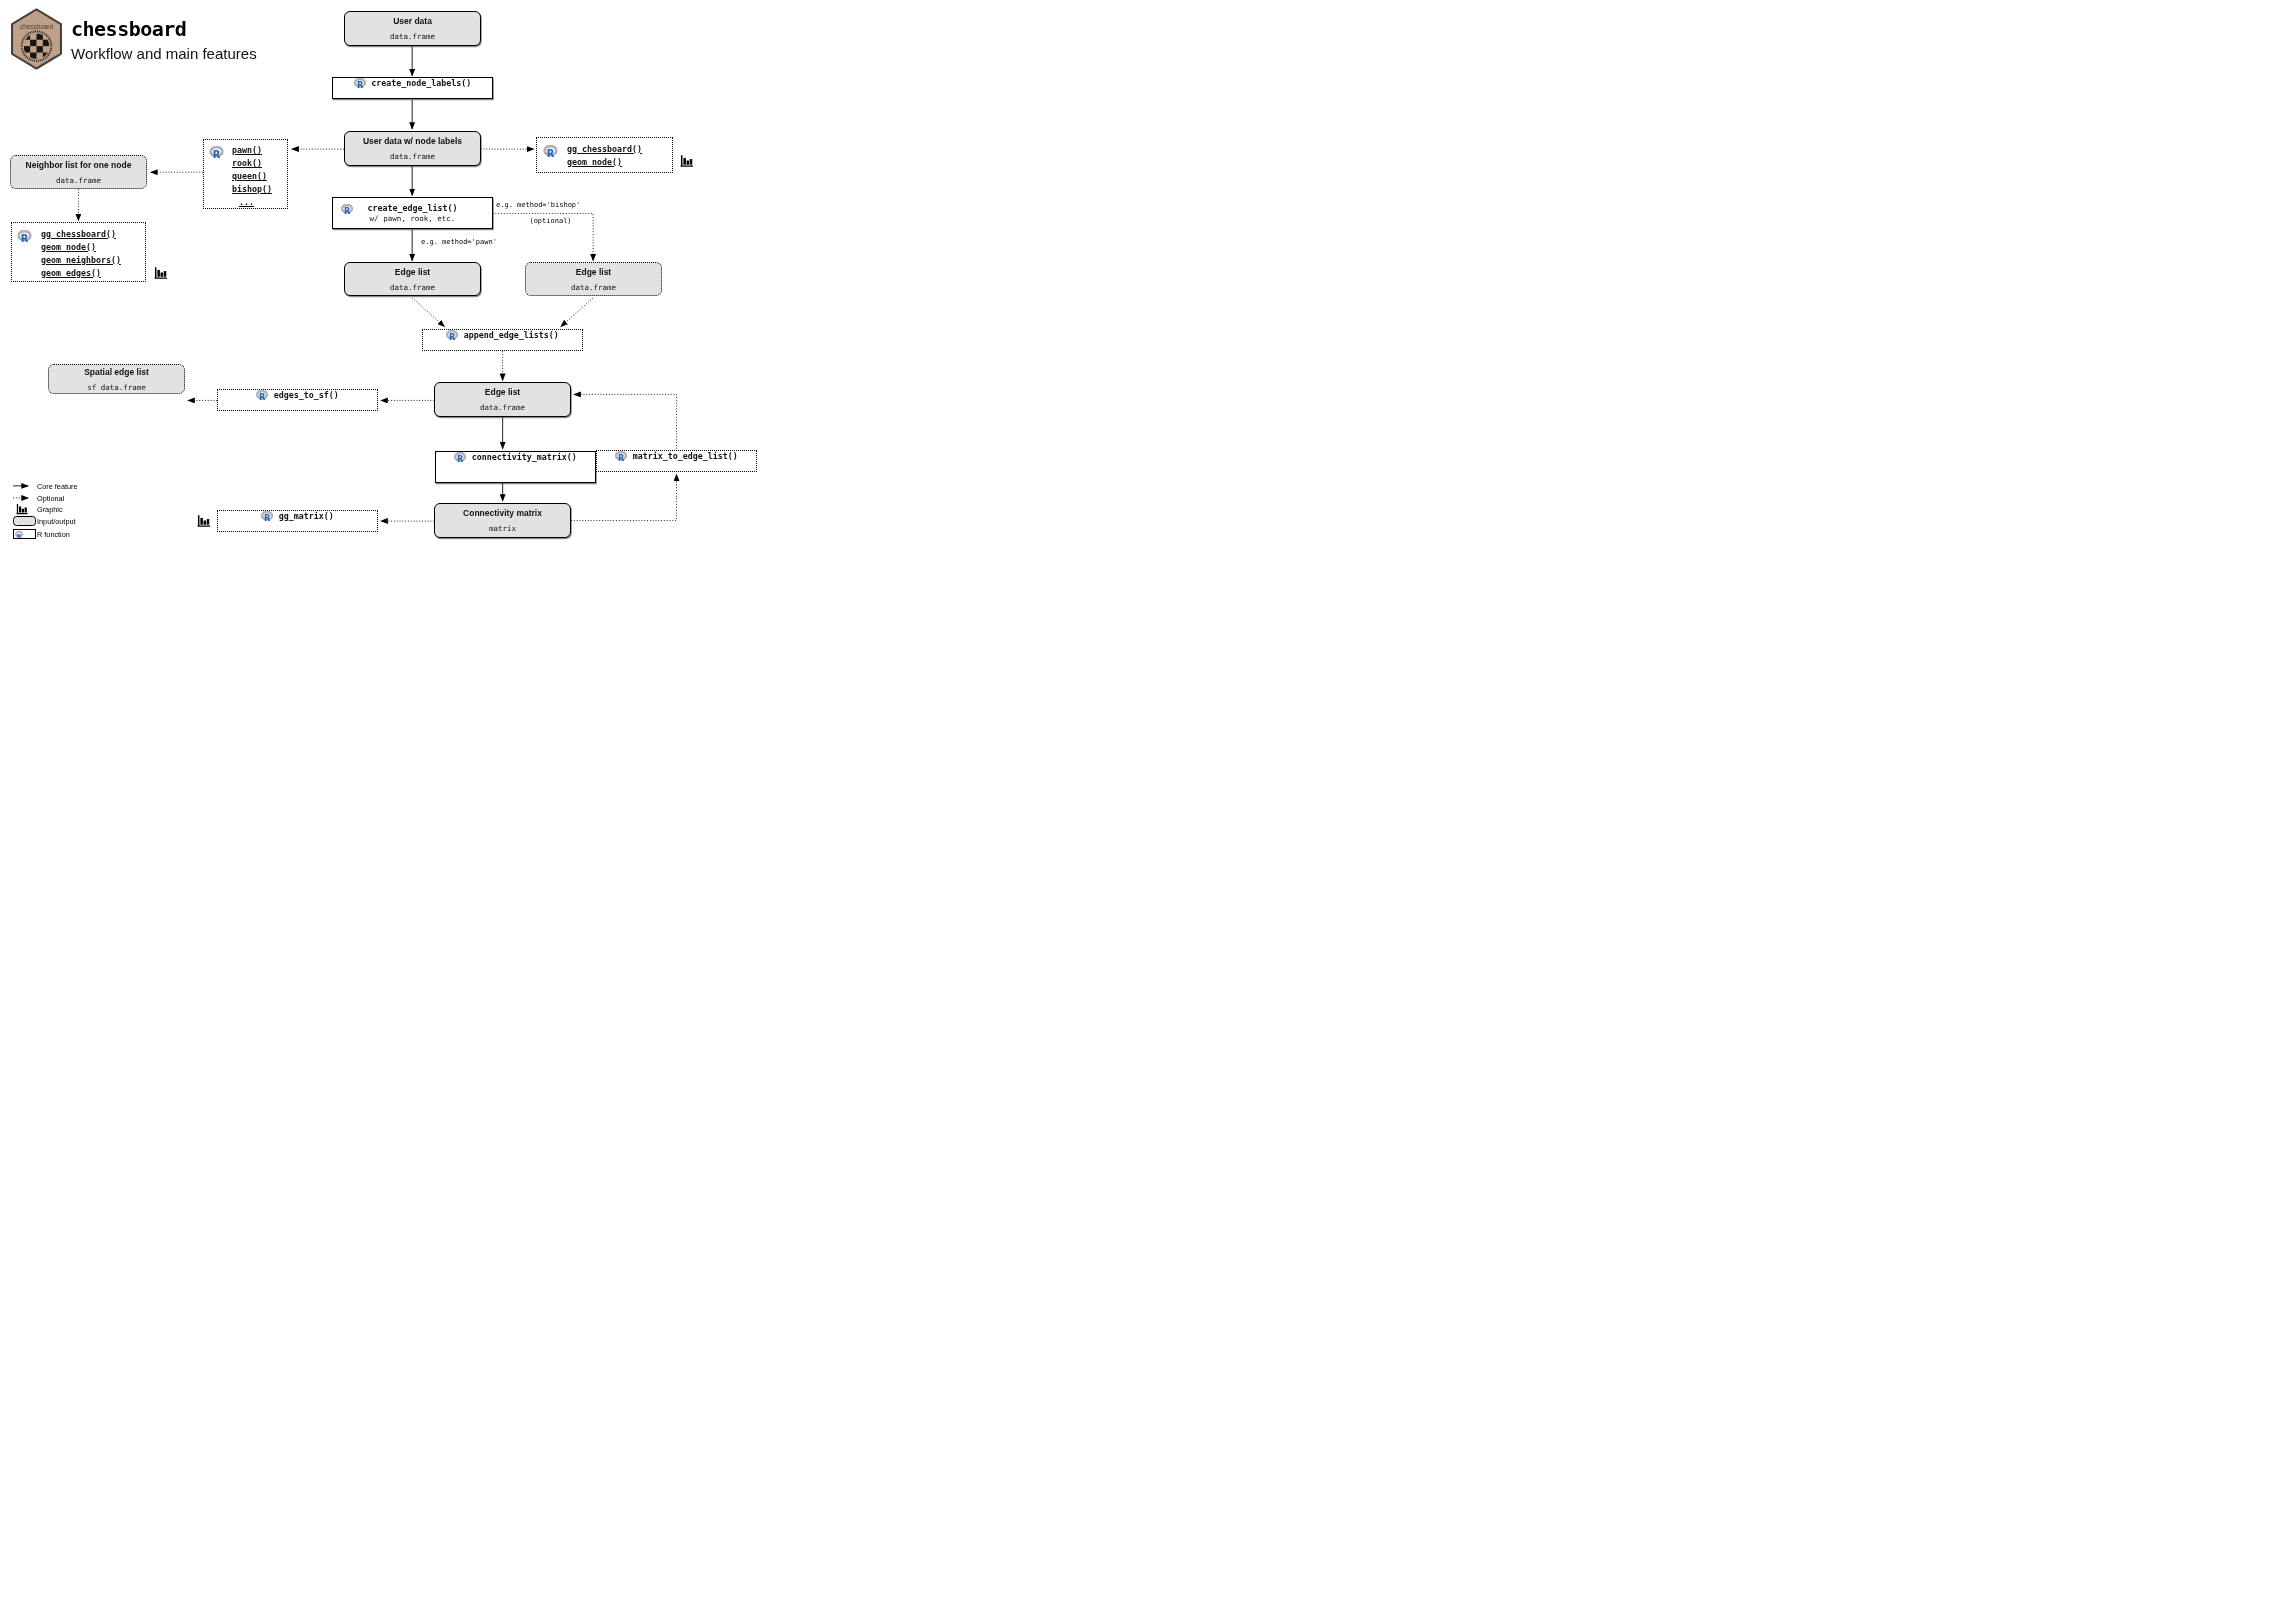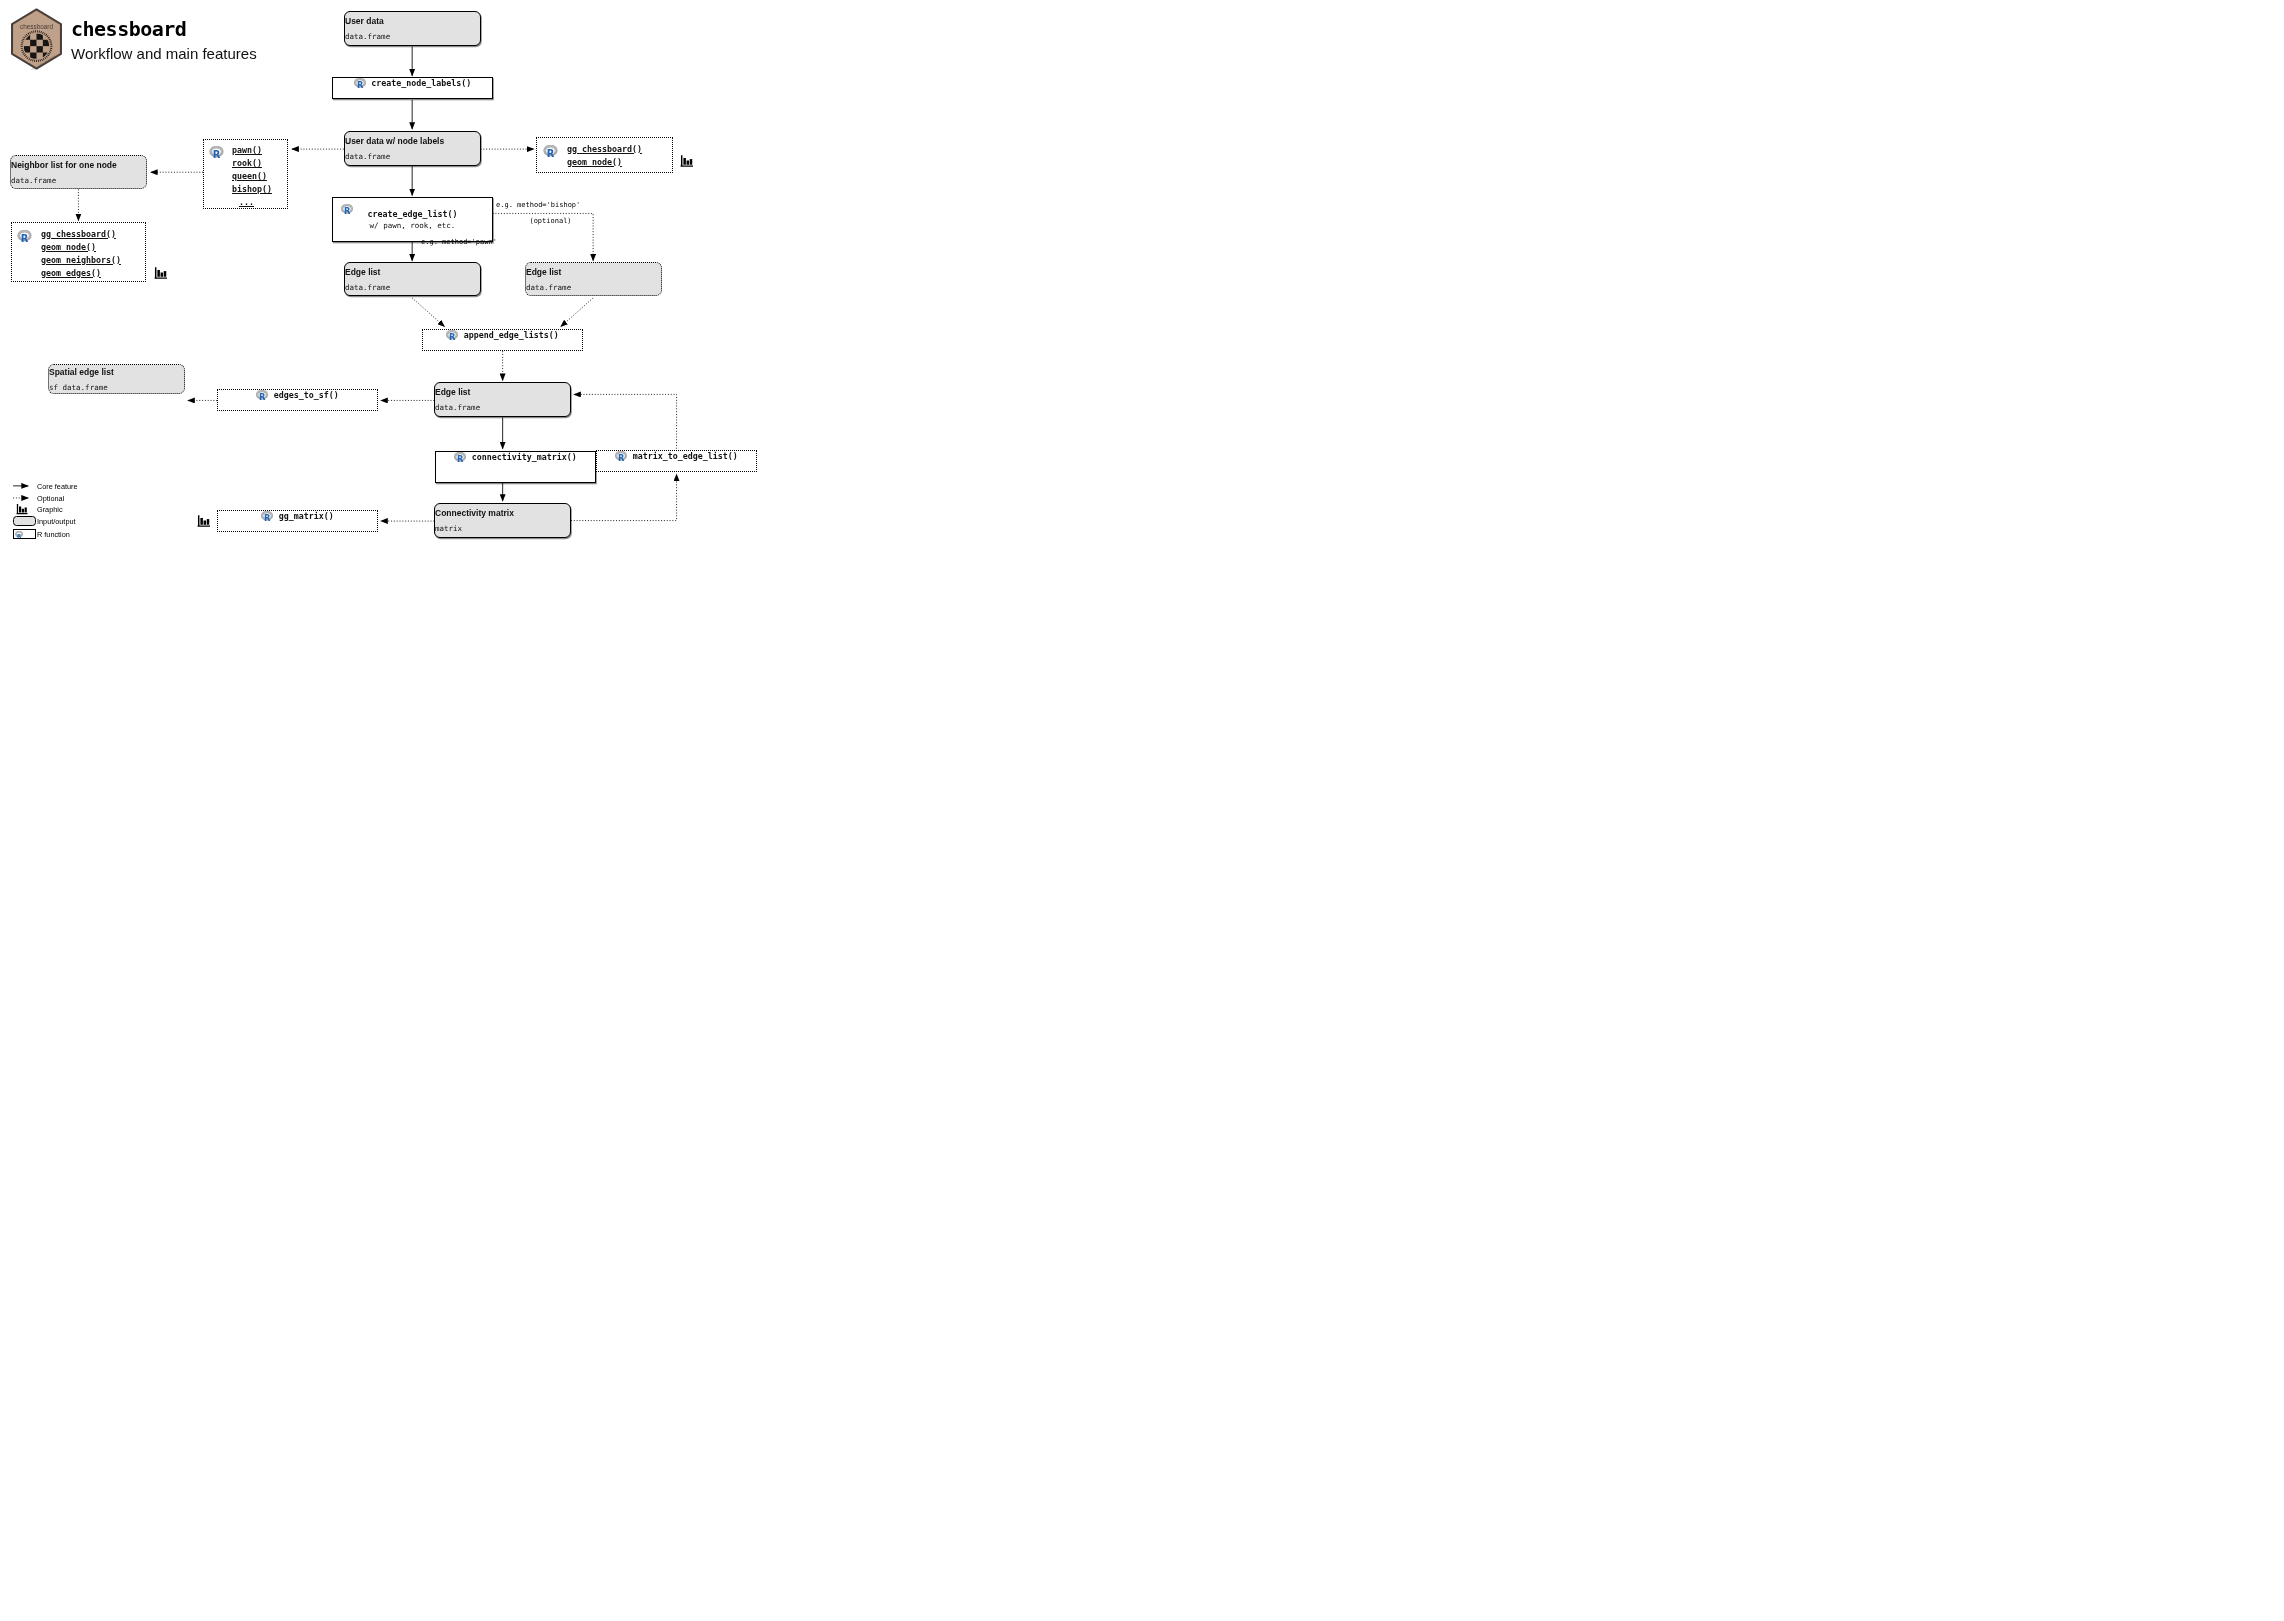--- a/index.html
+++ b/index.html
@@ -7,21 +7,21 @@
           font-family:"Liberation Sans",sans-serif;color:#111;}
   svg.overlay{position:absolute;left:0;top:0;width:761px;height:541px;pointer-events:none;}
   .abs{position:absolute;box-sizing:border-box;}
 
   
   .title{font:bold 20px "DejaVu Sans Mono",monospace;letter-spacing:-0.5px;color:#000;}
   .subtitle{font:15px "Liberation Sans",sans-serif;color:#111;}
 
   
   .io{background:#e2e2e2;border:0.8px solid #000;border-radius:6px;
-      display:flex;flex-direction:column;justify-content:center;gap:6px;
+      display:flex;flex-direction:column;align-items:center;justify-content:center;gap:6px;
       box-shadow:0.8px 1.3px 0 rgba(0,0,0,.45);}
   .io.dotted{border:0.9px dotted #000;box-shadow:none;}
   .io .t{font:bold 8.5px "Liberation Sans",sans-serif;}
   .io .s{font:7.5px "DejaVu Sans Mono",monospace;}
 
   
   .fn{background:#fff;border:0.8px solid #000;display:flex;justify-content:center;gap:5px;
       box-shadow:0.8px 1.3px 0 rgba(0,0,0,.45);}
   .fn.dotted{border:0.9px dotted #000;box-shadow:none;}
   .code{font:bold 8.3px "DejaVu Sans Mono",monospace;white-space:pre;}
@@ -131,21 +131,21 @@
         <use href="#sym-r"></use>
       </svg>
     <span class="code">create_node_labels()</span>
   </div>
 
   <div class="abs io" style="left:344px;top:131px;width:137px;height:35px">
     <div class="t">User data w/ node labels</div>
     <div class="s">data.frame</div>
   </div>
 
-  <div class="abs fn2" style="left:332px;top:197px;width:161px;height:45px">
+  <div class="abs fn2" style="left:332px;top:197px;width:161px;height:32px">
     <svg class="abs" style="left:8px;top:5.5px" width="12.6" height="11.6" viewBox="0 0 25 23">
         <use href="#sym-r"></use>
       </svg>
     <span class="code">create_edge_list()</span>
     <span class="code rg">w/ pawn, rook, etc.</span>
   </div>
 
   <div class="abs io" style="left:344px;top:262px;width:137px;height:34px">
     <div class="t">Edge list</div>
     <div class="s">data.frame</div>

